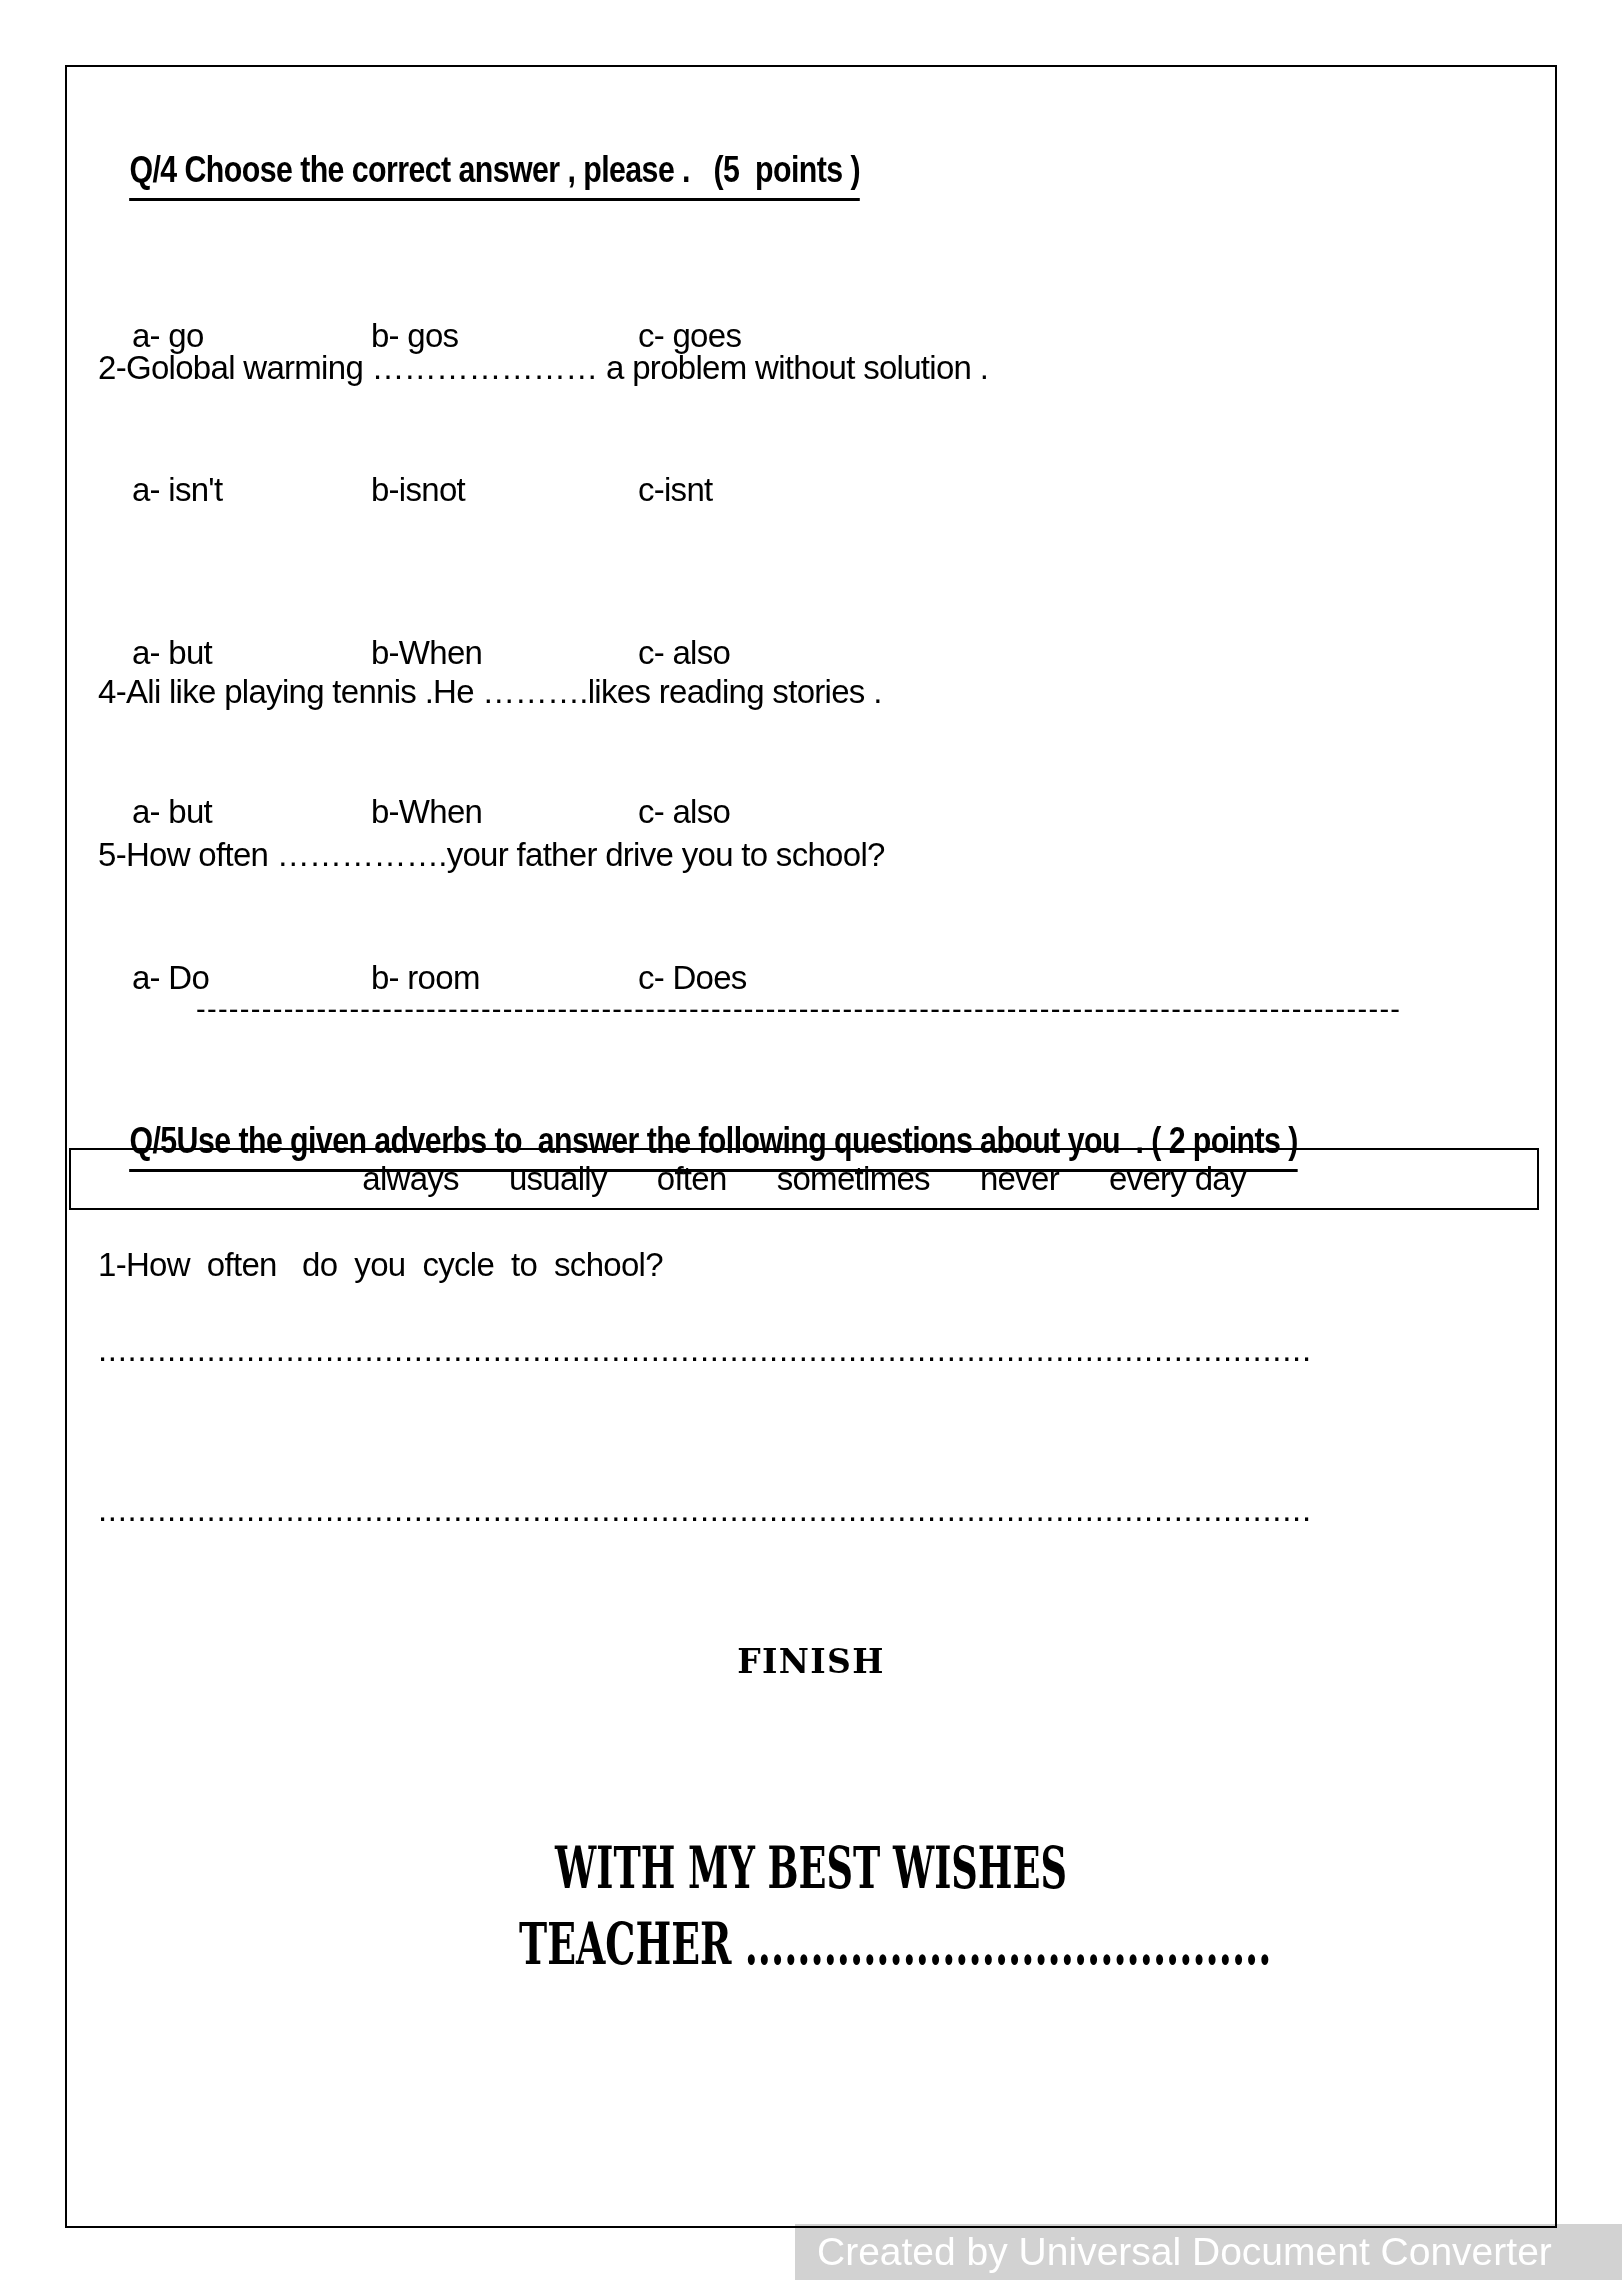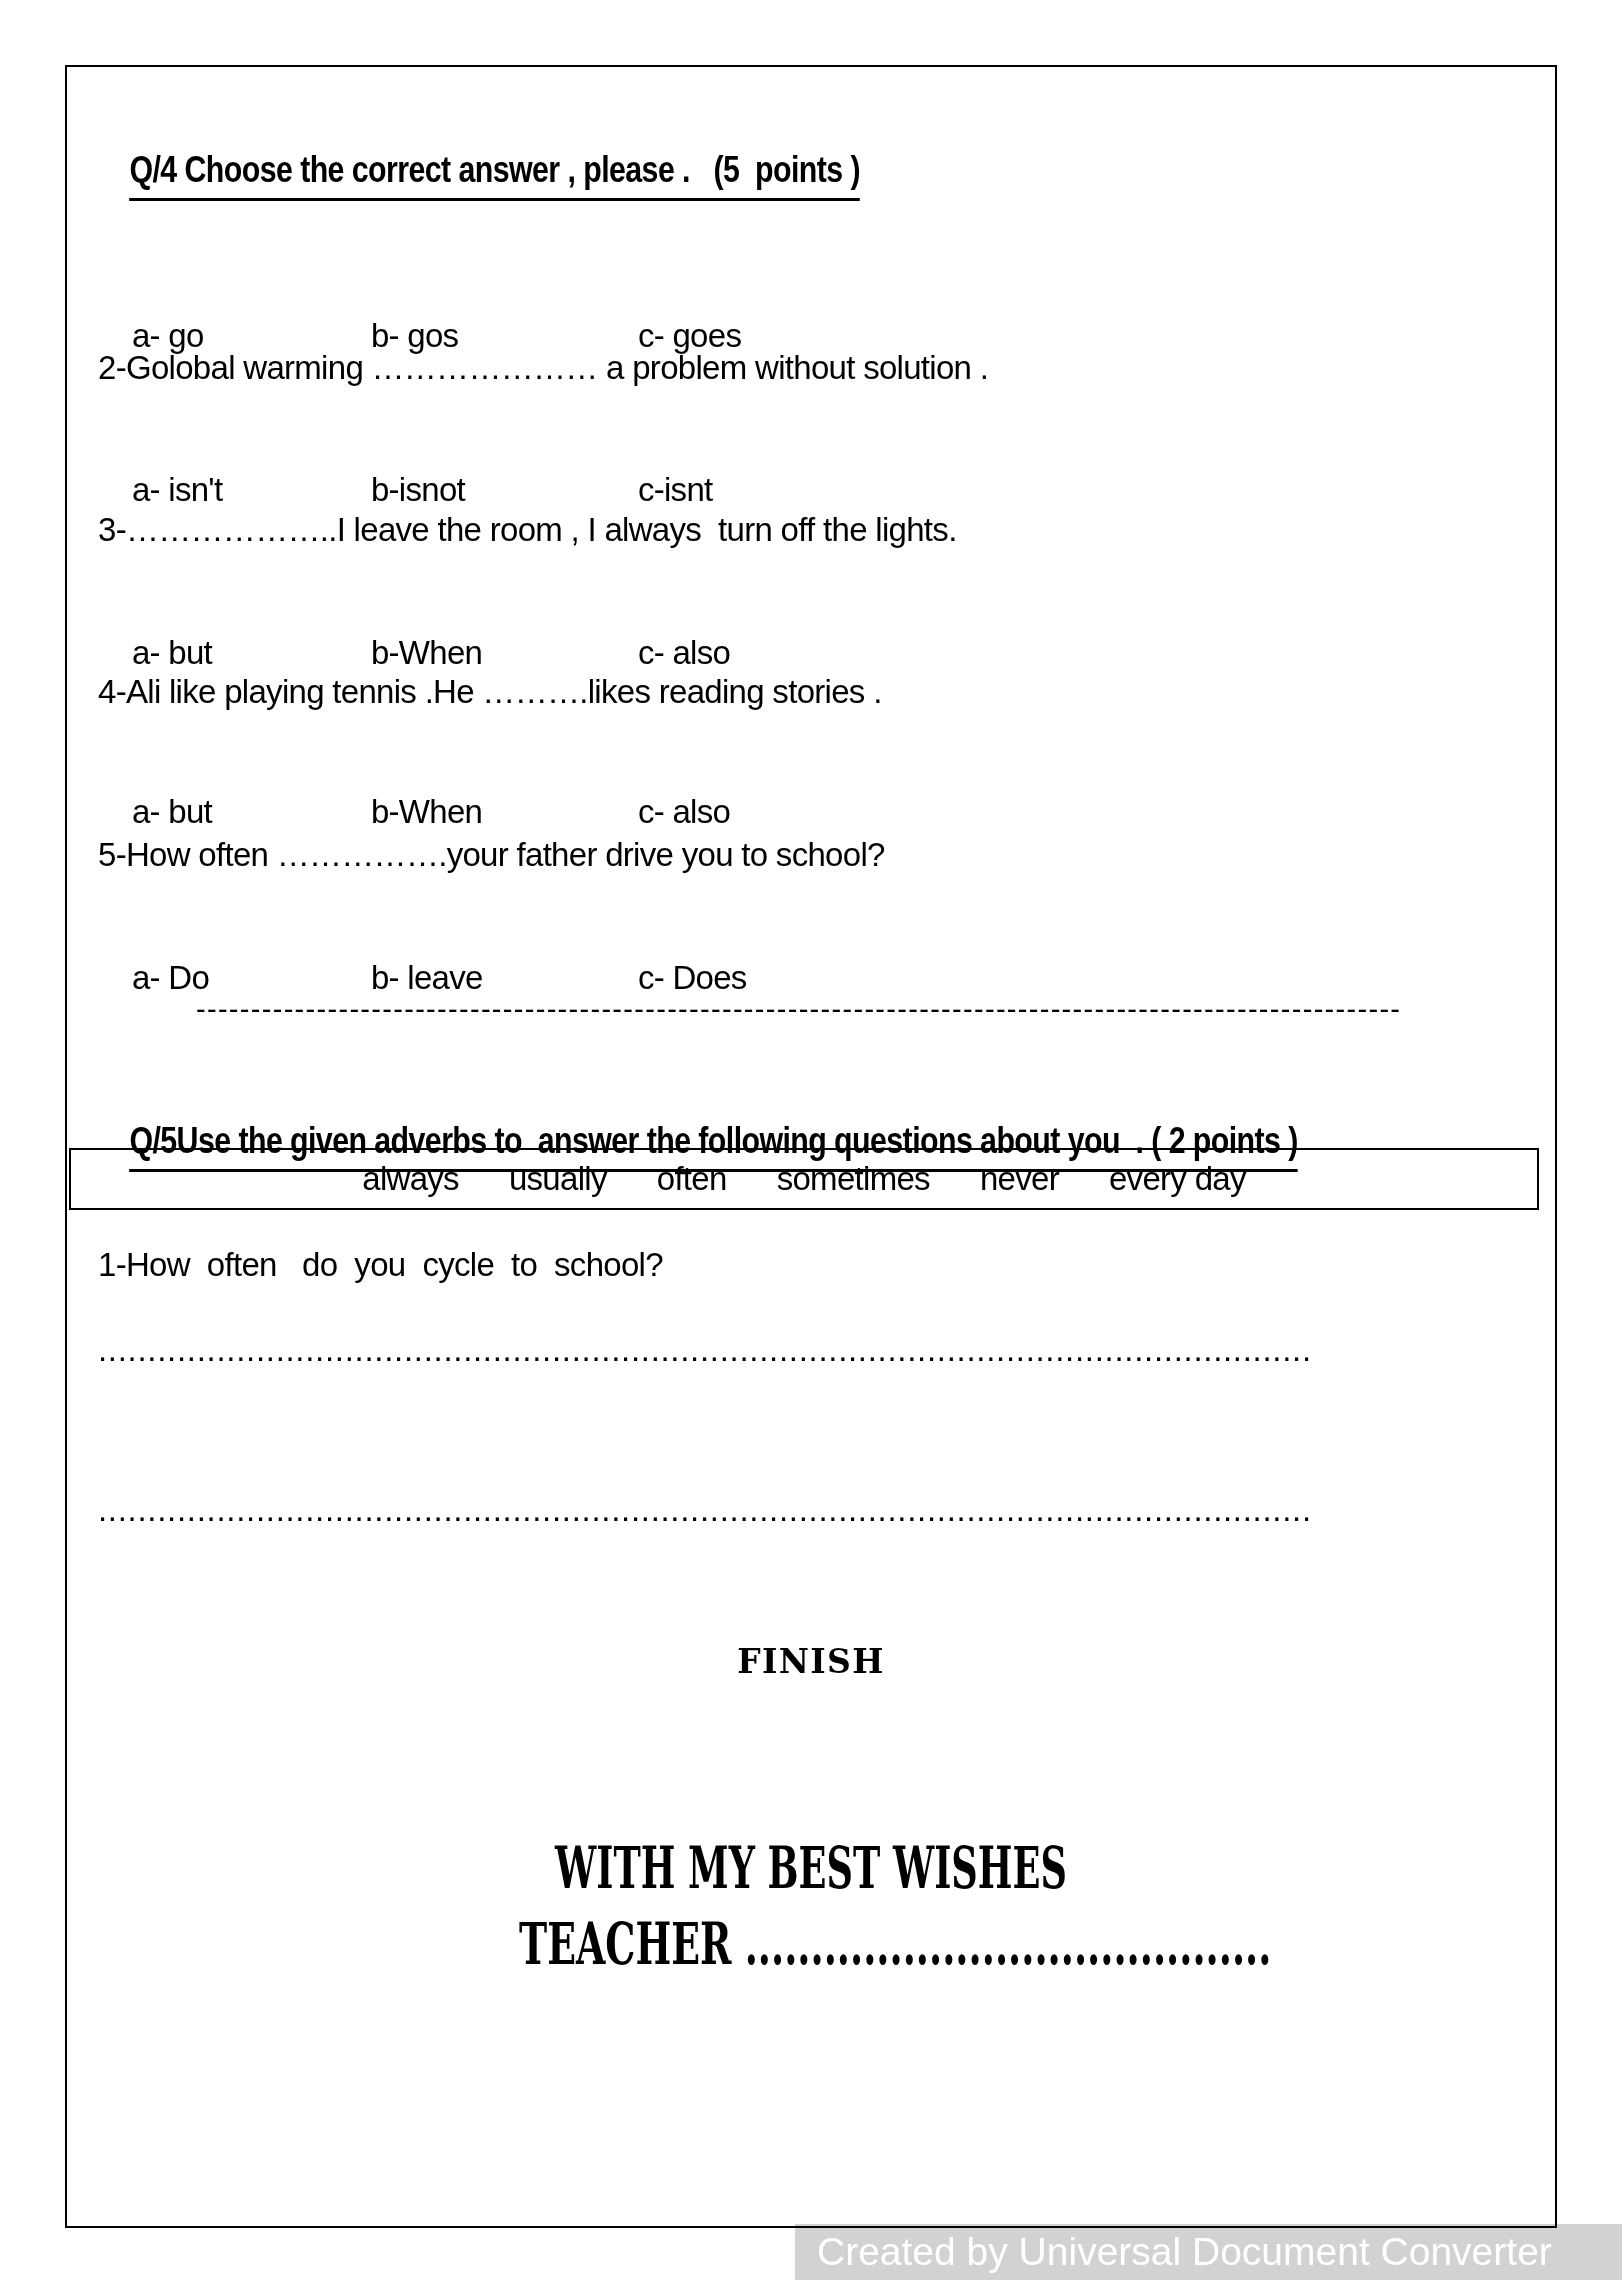--- a/index.html
+++ b/index.html
@@ -54,33 +54,32 @@
 
   <div class="line opts" style="top:209px">
     <span class="opt-a">a- go</span><span class="opt-b">b- gos</span><span class="opt-c">c- goes</span>
   </div>
 
   <div class="line" style="top:281px">2-Golobal warming ………………… a problem without solution .</div>
   <div class="line opts" style="top:363px">
     <span class="opt-a">a- isn't</span><span class="opt-b">b-isnot</span><span class="opt-c">c-isnt</span>
   </div>
 
-  <div class="line" style="top:443px">3-………………..I leave the room , I always  turn off the lights.</div>
   <div class="line opts" style="top:526px">
     <span class="opt-a">a- but</span><span class="opt-b">b-When</span><span class="opt-c">c- also</span>
   </div>
 
   <div class="line" style="top:605px">4-Ali like playing tennis .He ……….likes reading stories .</div>
   <div class="line opts" style="top:685px">
     <span class="opt-a">a- but</span><span class="opt-b">b-When</span><span class="opt-c">c- also</span>
   </div>
 
   <div class="line" style="top:768px">5-How often …………….your father drive you to school?</div>
   <div class="line opts" style="top:851px">
-    <span class="opt-a">a- Do</span><span class="opt-b">b- leave</span><span class="opt-c">c- Does</span>
+    <span class="opt-a">a- Do</span><span class="opt-b">b- room</span><span class="opt-c">c- Does</span>
   </div>
 
   <div class="line divider" style="top:925px">--------------------------------------------------------------------------------------------------------------</div>
 
   <div class="line hd" style="top:1008px">
     <span class="u">Q/5Use the given adverbs to  answer the following questions about you  . ( 2 points )</span>
   </div>
 
   <div class="advbox">
     <span>always</span>

